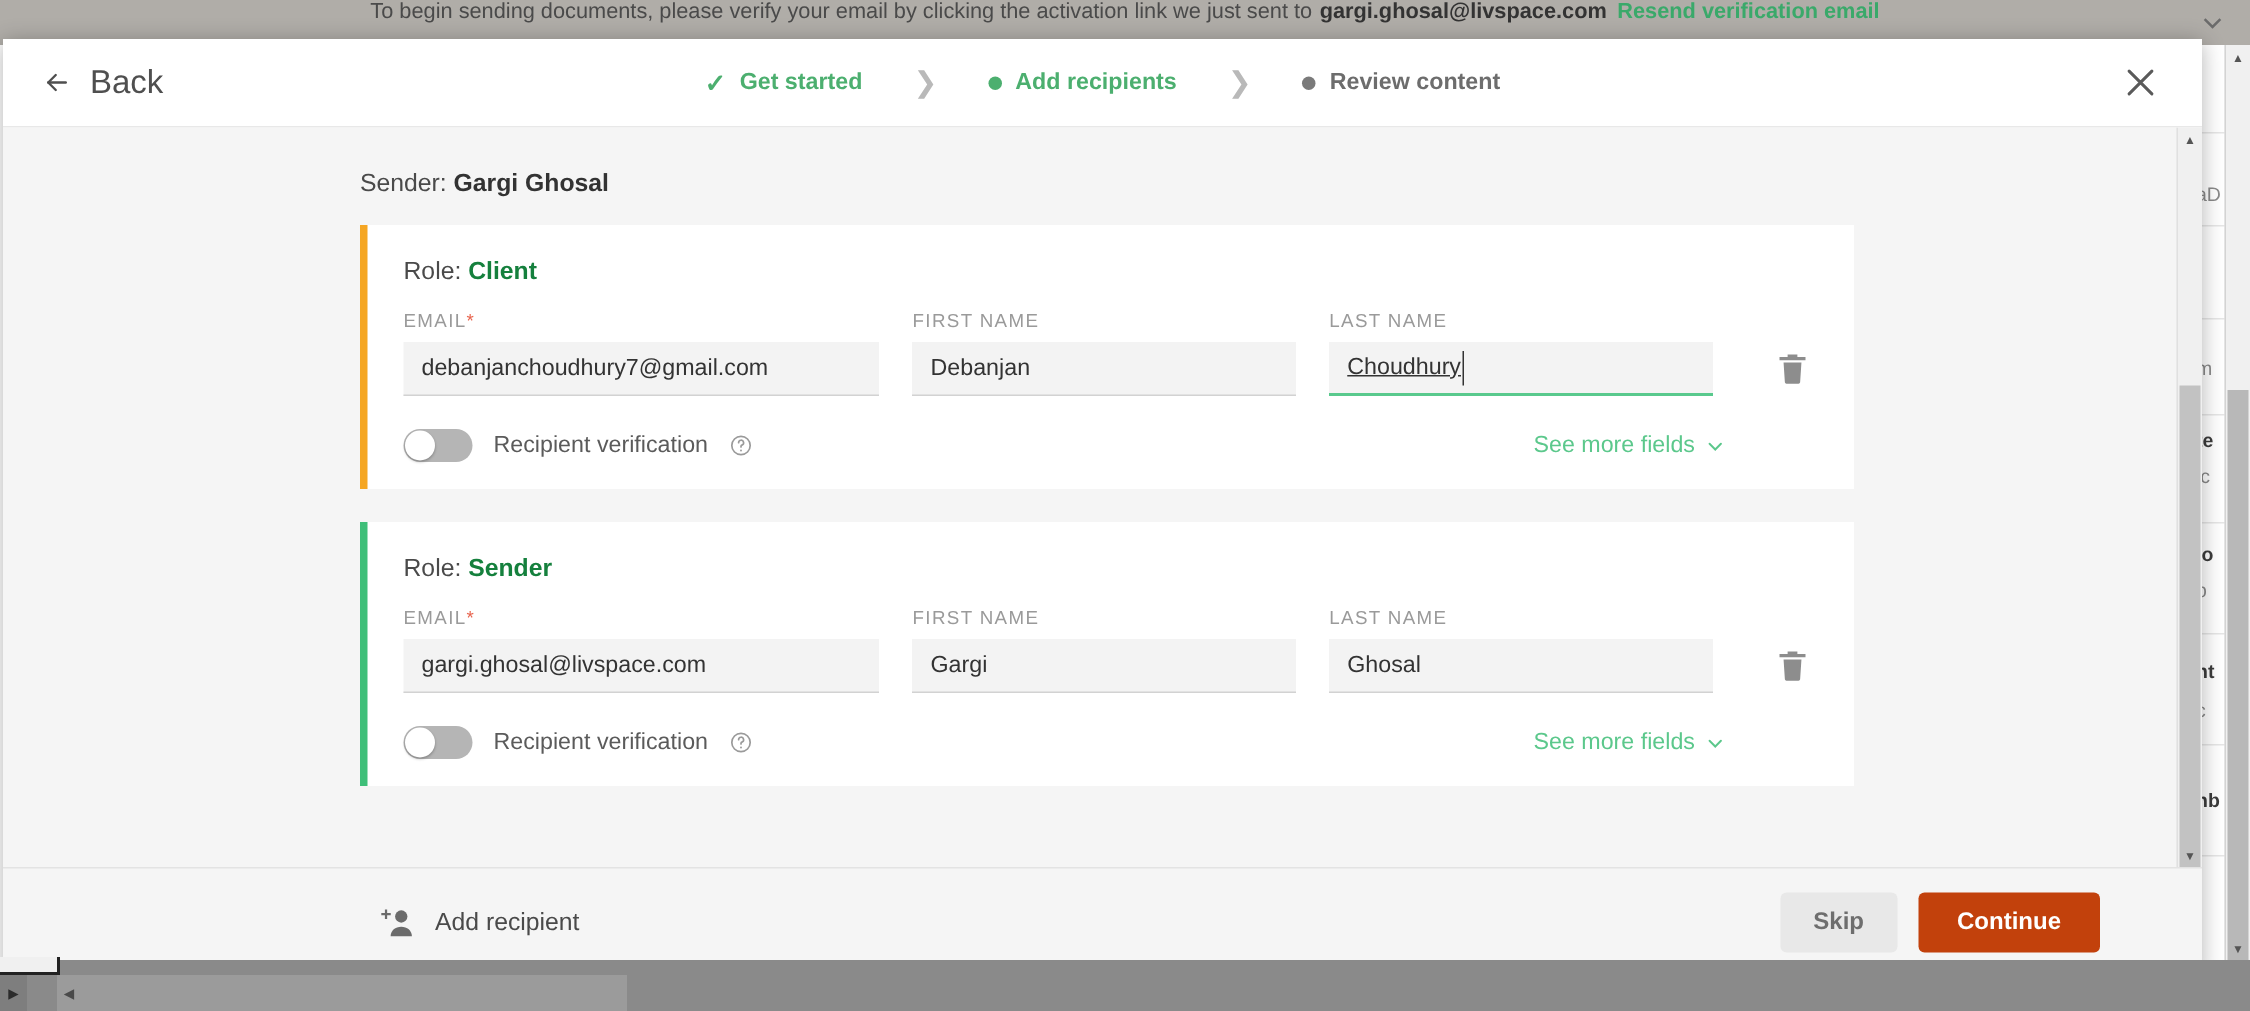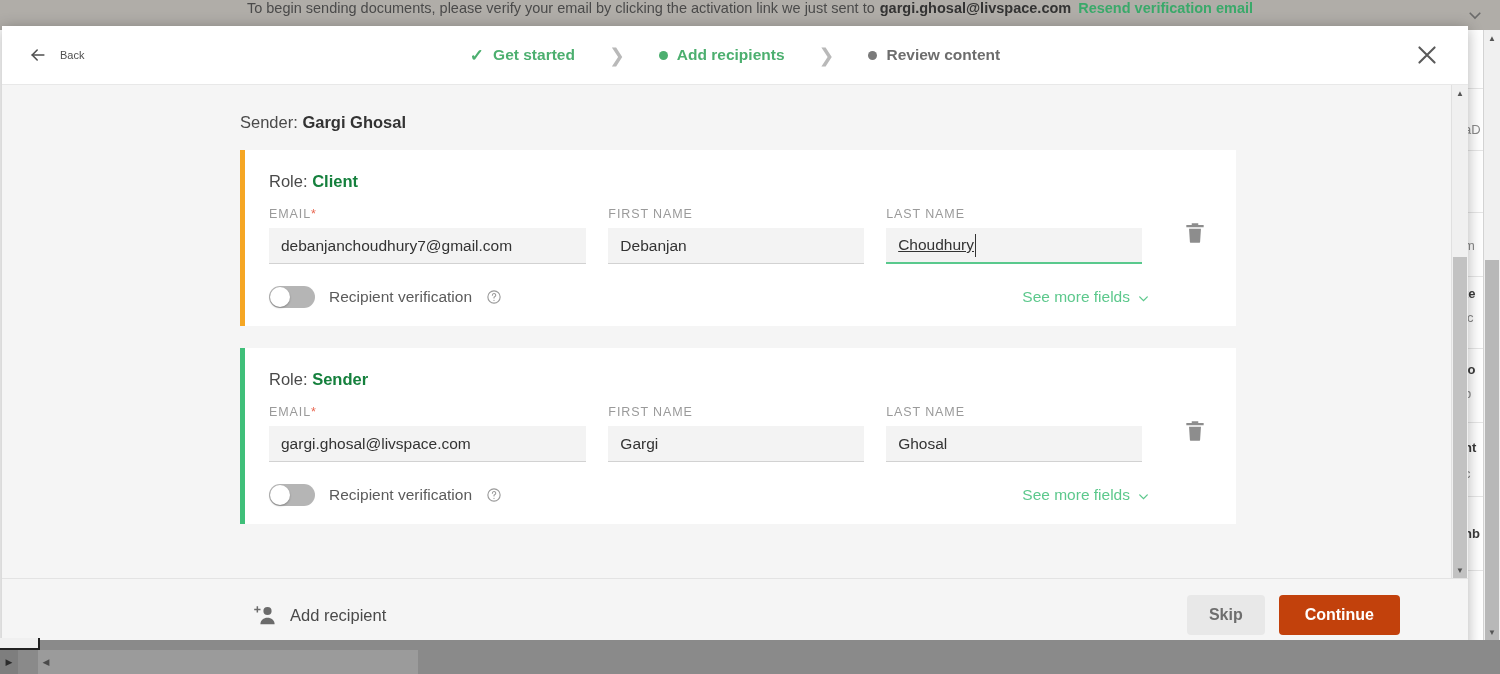--- a/index.html
+++ b/index.html
@@ -99,21 +99,21 @@
 
   .modal-header {
     position: relative;
     height: 58px; flex: 0 0 58px;
     background: #ffffff;
     border-bottom: 1px solid #e8e8e8;
     display: flex; align-items: center;
   }
   .back-btn {
     display: flex; align-items: center; gap: 12px;
-    margin-left: 26px; color: #4f4f4f; font-size: 11px;
+    margin-left: 26px; color: #4f4f4f; font-size: 22px;
     cursor: pointer;
   }
   .back-arrow { width: 20px; height: 20px; display:block; }
 
   .steps {
     position: absolute; left: 0; right: 0; top: 0; bottom: 0;
     display: flex; align-items: center; justify-content: center;
     gap: 20px; pointer-events: none;
   }
   .step {
@@ -162,21 +162,21 @@
     border-left: 5px solid #f5a623;
     box-sizing: border-box;
     padding: 22px 28px 18px 24px;
   }
   .rcard.sender-card { border-left-color: #3fbf79; }
 
   .role-line { font-size: 16.5px; color: #4a4a4a; margin-bottom: 16px; }
   .role-line b { color: #15803d; font-weight: bold; }
 
   .fields-row {
-    display: flex; align-items: center; gap: 22px;
+    display: flex; align-items: flex-end; gap: 22px;
   }
   .field { display: flex; flex-direction: column; }
   .field.email { width: 330px; }
   .field.first { width: 266px; }
   .field.last  { width: 266px; }
 
   .flabel {
     font-size: 12.5px; letter-spacing: .9px;
     color: #9a9a9a; margin-bottom: 7px; text-transform: uppercase;
   }

